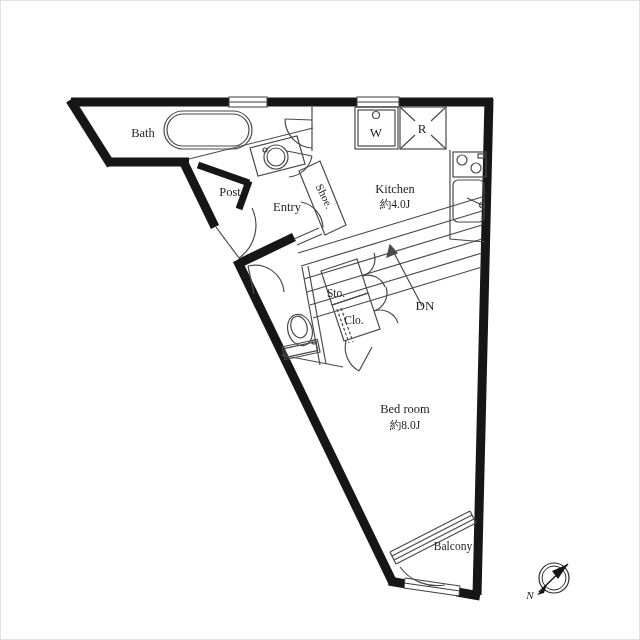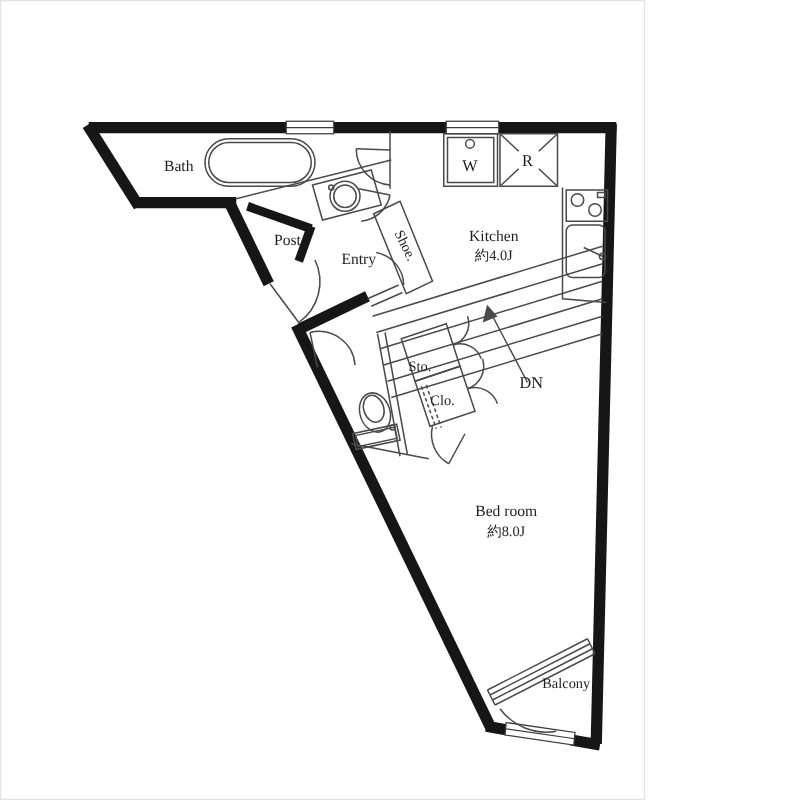--- a/index.html
+++ b/index.html
@@ -1,17 +1,17 @@
 <!DOCTYPE html>
 <html><head>
 <meta charset="utf-8">
 <style>
   html,body{margin:0;padding:0;background:#ffffff;}
   .page{
-    position:relative;width:516px;height:640px;background:#ffffff;
+    position:relative;width:640px;height:640px;background:#ffffff;
     font-family:"Liberation Serif", serif;
     box-sizing:border-box;border:1px solid #e2e2e2;overflow:hidden;
   }
   svg{display:block;}
   text{fill:#1f1f1f;}
   .lbl{font-size:11.5px;}
   .lbl-big{font-size:12.5px;}
   .lbl-app{font-size:13px;}
   .compass-n{font-size:11px;font-style:italic;}
 </style>

